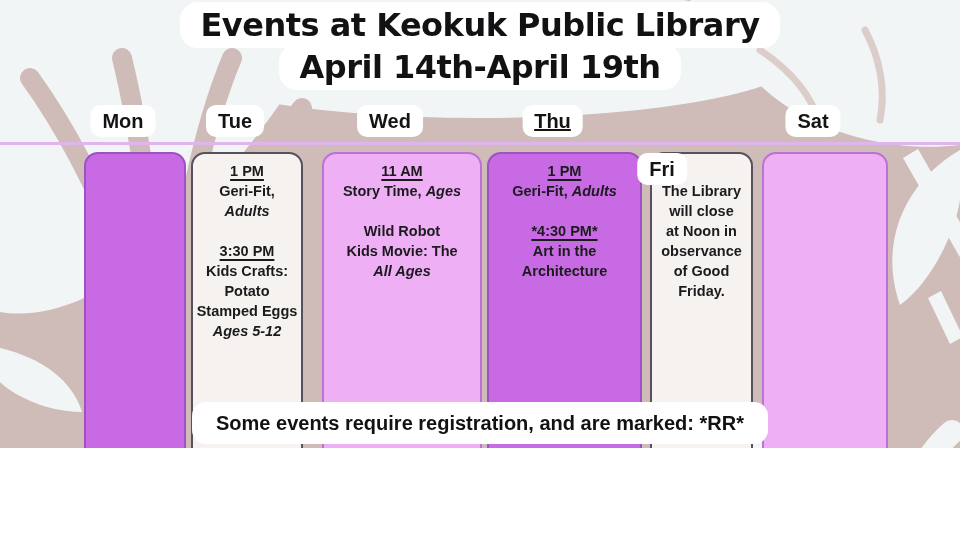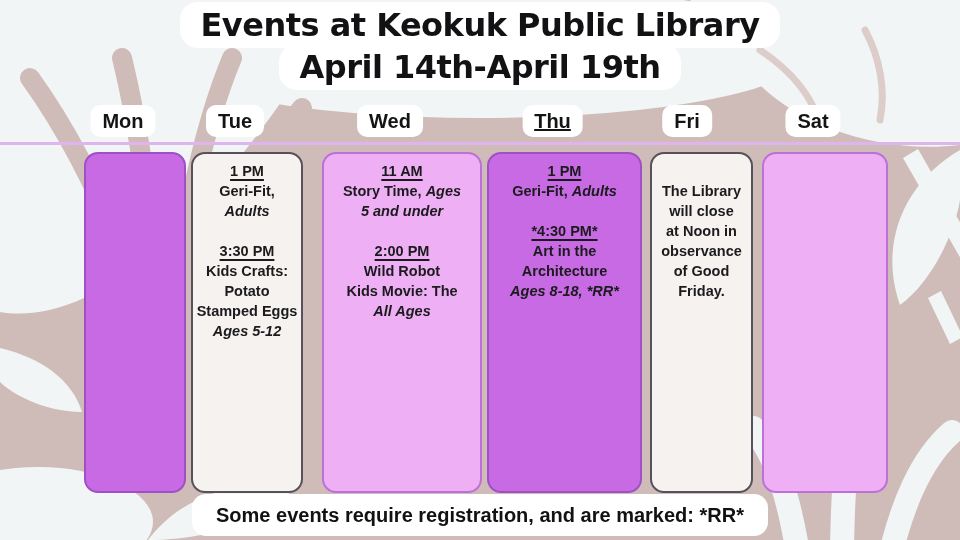--- a/index.html
+++ b/index.html
@@ -1,17 +1,17 @@
 <!DOCTYPE html>
 <html><head>
 <meta charset="utf-8">
 <style>
   html,body{margin:0;padding:0;}
   body{width:960px;height:540px;font-family:"Liberation Sans",sans-serif;}
-  .stage{position:relative;width:960px;height:540px;overflow:hidden;background:#4d7c0f;}
+  .stage{position:relative;width:960px;height:448px;overflow:hidden;background:#4d7c0f;}
   .bg-svg{position:absolute;left:0;top:0;width:960px;height:540px;}
 
   .title-wrap{position:absolute;top:2px;left:0;right:0;display:flex;flex-direction:column;align-items:center;z-index:5;}
   .title-line{background:#ffffff;border-radius:18px;padding:1px 20px;
       font:700 32px/44px "DejaVu Sans",sans-serif;color:#121214;letter-spacing:-0.5px;white-space:nowrap;}
   .title-line.second{margin-top:-4px;}
 
   .divider{position:absolute;top:142px;left:0;width:960px;height:3px;background:#e0b4ec;z-index:2;}
 
   .day-pill{position:absolute;top:105px;transform:translateX(-50%);background:#ffffff;border-radius:10px;
@@ -68,21 +68,21 @@
   <div class="title-wrap">
     <div class="title-line">Events at Keokuk Public Library</div>
     <div class="title-line second">April 14th-April 19th</div>
   </div>
 
   <div>
       <div class="day-pill" style="left: 123px;">Mon</div>
       <div class="day-pill" style="left: 235px;">Tue</div>
       <div class="day-pill" style="left: 390px;">Wed</div>
       <div class="day-pill" style="left: 552.5px; text-decoration: underline;">Thu</div>
-      <div class="day-pill" style="left: 687px;">Fri</div>
+      <div class="day-pill" style="left: 662px; margin-top: 48px;">Fri</div>
       <div class="day-pill" style="left: 813px;">Sat</div>
     </div>
 
   <div class="divider"></div>
 
   <div>
       <div class="day-card v-purple" style="left: 84px; width: 102px;"></div>
       <div class="day-card v-white" style="left: 191px; width: 112px;">
         <div class="card-line u"><span>1 PM</span></div>
         <div class="card-line"><span>Geri-Fit,</span></div>
@@ -90,35 +90,32 @@
         <div class="card-line">&nbsp;</div>
         <div class="card-line u"><span>3:30 PM</span></div>
         <div class="card-line"><span>Kids Crafts:</span></div>
         <div class="card-line"><span>Potato</span></div>
         <div class="card-line"><span>Stamped Eggs</span></div>
         <div class="card-line"><span class="it">Ages 5-12</span></div>
       </div>
       <div class="day-card v-lavender" style="left: 322px; width: 160px;">
         <div class="card-line u"><span>11 AM</span></div>
         <div class="card-line"><span>Story Time, </span><span class="it">Ages</span></div>
-        <div class="card-line"><span class="it">5 and under</span></div>
         <div class="card-line">&nbsp;</div>
-        <div class="card-line u"><span>2:00 PM</span></div>
         <div class="card-line"><span>Wild Robot</span></div>
         <div class="card-line"><span>Kids Movie: The</span></div>
         <div class="card-line"><span class="it">All Ages</span></div>
       </div>
       <div class="day-card v-purple" style="left: 487px; width: 155px;">
         <div class="card-line u"><span>1 PM</span></div>
         <div class="card-line"><span>Geri-Fit, </span><span class="it">Adults</span></div>
         <div class="card-line">&nbsp;</div>
         <div class="card-line u"><span>*4:30 PM*</span></div>
         <div class="card-line"><span>Art in the</span></div>
         <div class="card-line"><span>Architecture</span></div>
-        <div class="card-line"><span class="it">Ages 8-18, *RR*</span></div>
       </div>
       <div class="day-card v-white" style="left: 650px; width: 103px;">
         <div class="card-line">&nbsp;</div>
         <div class="card-line"><span>The Library</span></div>
         <div class="card-line"><span>will close</span></div>
         <div class="card-line"><span>at Noon in</span></div>
         <div class="card-line"><span>observance</span></div>
         <div class="card-line"><span>of Good</span></div>
         <div class="card-line"><span>Friday.</span></div>
       </div>

